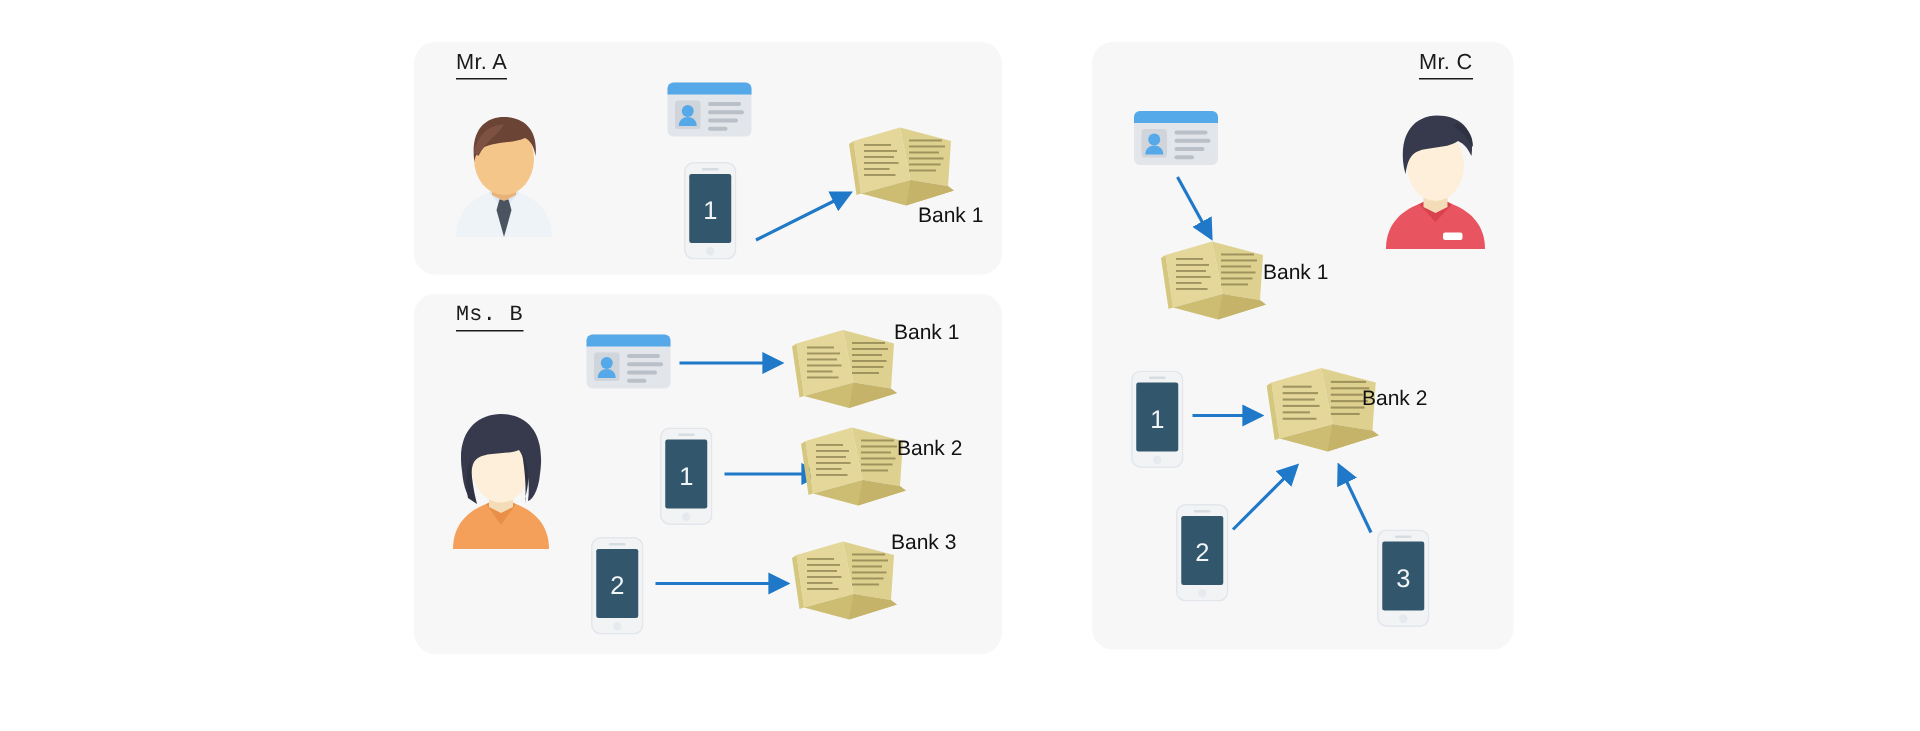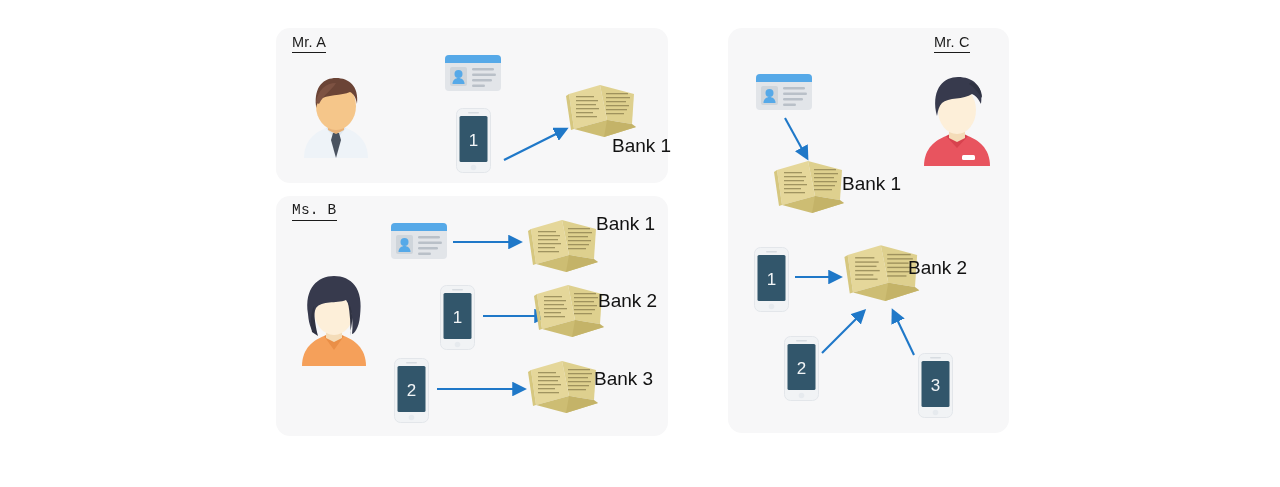--- a/index.html
+++ b/index.html
@@ -28,25 +28,26 @@
 
   .person-label {
     position: absolute;
     font-size: 14.5px;
     color: #1b1b1b;
     letter-spacing: .2px;
     white-space: nowrap;
     border-bottom: 1px solid #1b1b1b;
     padding-bottom: 1px;
     line-height: 1.1;
+    margin-left: 12px;
   }
 
   .bank-label {
     position: absolute;
-    font-size: 19px;
+    font-size: 14px;
     color: #121212;
     white-space: nowrap;
     line-height: 1;
   }
 
   
   .avatar { position: absolute; }
   .avatar svg { display: block; width: 100%; height: 100%; }
 
   
@@ -310,21 +311,21 @@
             <rect x="10" y="36" width="21" height="1.3"></rect>
           <rect x="40" y="13" width="22" height="1.3"></rect>
             <rect x="40" y="17" width="24" height="1.3"></rect>
           <rect x="40" y="21" width="20" height="1.3"></rect>
             <rect x="40" y="25" width="23" height="1.3"></rect>
           <rect x="40" y="29" width="21" height="1.3"></rect>
             <rect x="40" y="33" width="18" height="1.3"></rect>
         </g>
       </svg>
     </div>
-    <div class="bank-label" style="left:318px; top:173px;">Bank 3</div>
+    <div class="bank-label" style="left:318px; top:158px;">Bank 3</div>
   </div>
 
   <div class="panel" id="panel-c">
     <div class="person-label" style="left:206px; top:7px;">Mr. C</div>
 
     <div class="avatar" style="left:186px; top:42px; width:86px; height:96px;">
       <svg viewBox="0 0 86 96" xmlns="http://www.w3.org/2000/svg">
         <path d="M10 96 C10 78 22 70 32 66 L54 66 C64 70 76 78 76 96 Z" fill="#e8545f"></path>
         <path d="M32 66 L43 78 L54 66 L50 64 L43 71 L36 64 Z" fill="#d8424e"></path>
         <rect x="48" y="85" width="13" height="5" rx="1.5" fill="#ffffff"></rect>

